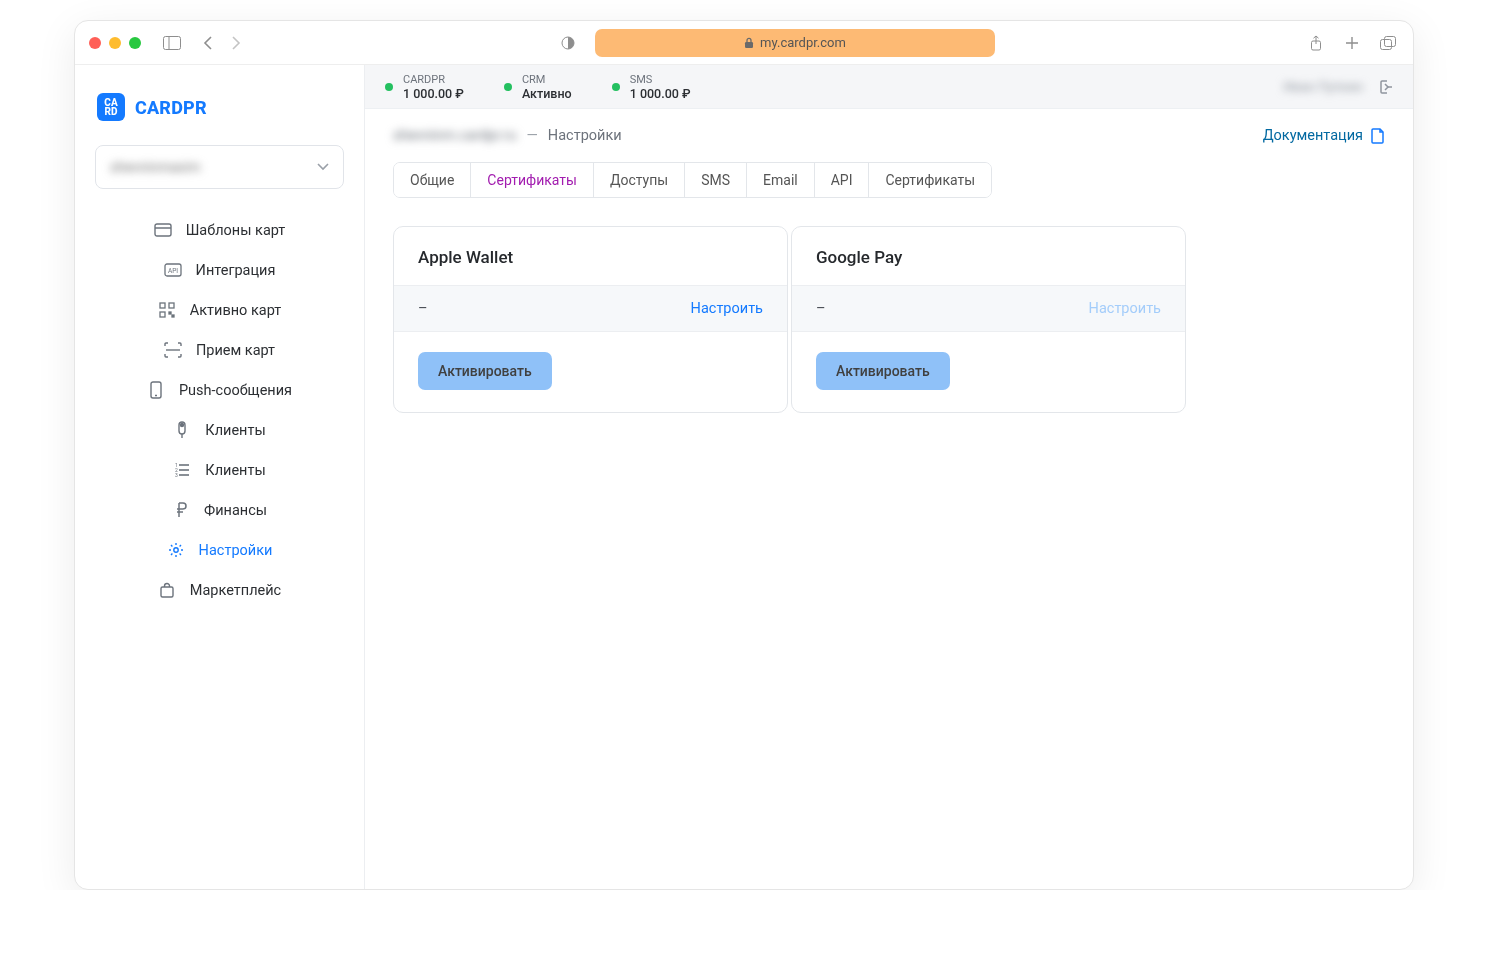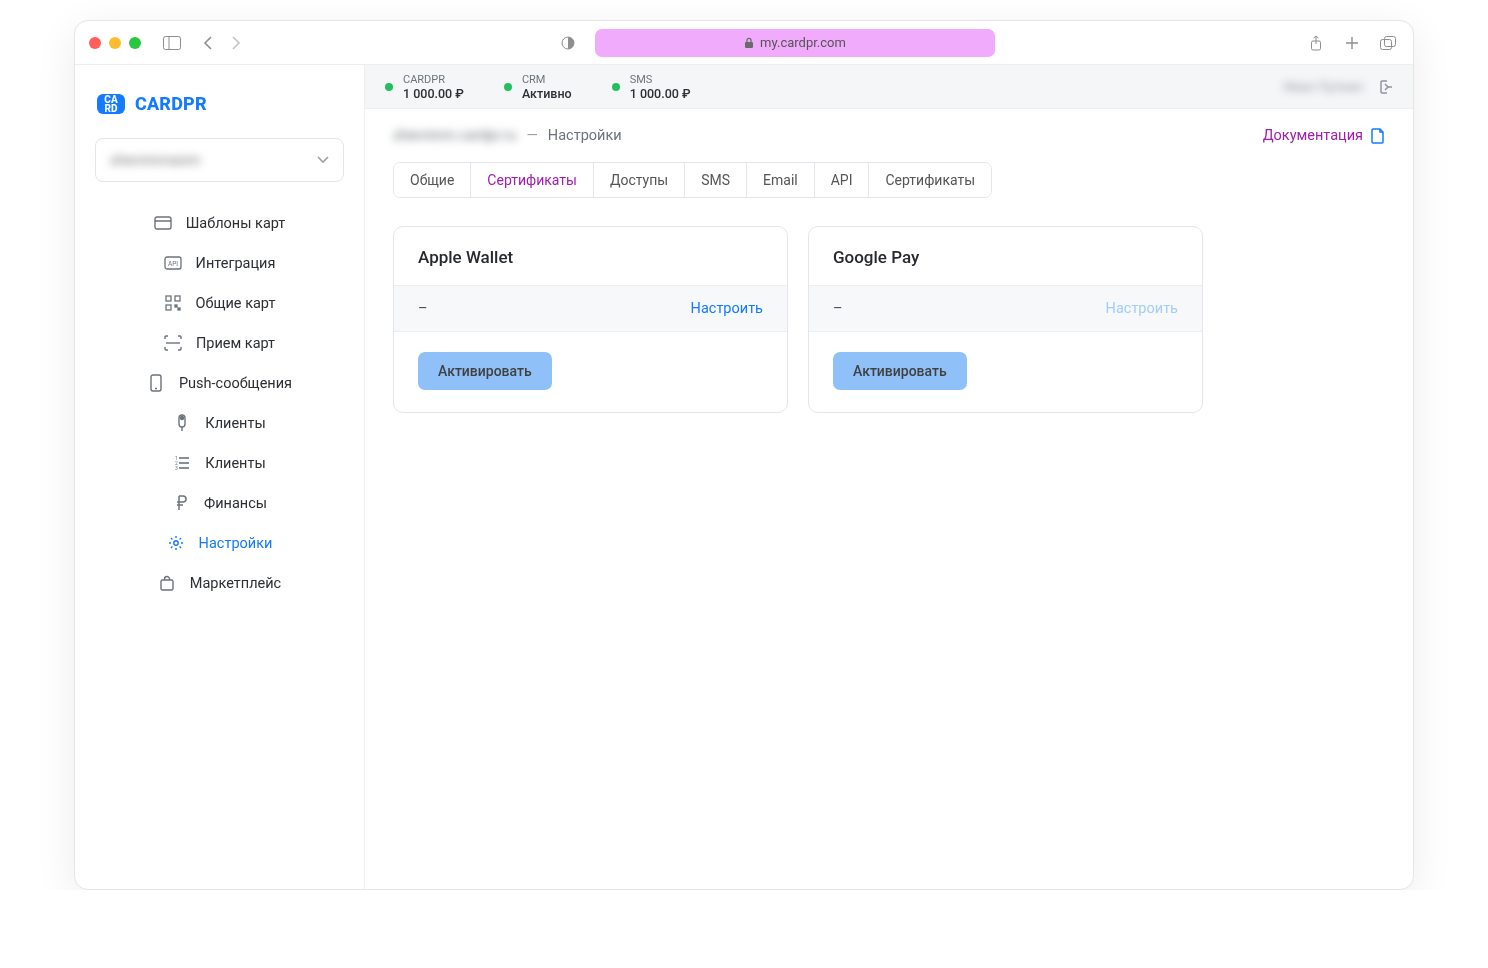--- a/index.html
+++ b/index.html
@@ -29,36 +29,36 @@
   .traffic span { width:12px; height:12px; border-radius:50%; display:block;}
   .traffic .r{ background:#ff5f57;}
   .traffic .y{ background:#febc2e;}
   .traffic .g{ background:#28c840;}
   .bar-icon { color:#8e8e8e; display:flex; align-items:center; justify-content:center; width:22px; height:22px;}
   .nav-arrows { display:flex; gap:6px; margin-left:6px;}
   .spacer { flex:1; }
   .urlbar {
     flex: 0 0 400px;
     height: 28px;
-    background: #f0abfc;
+    background: #fdba74;
     border-radius: 7px;
     display:flex; align-items:center; justify-content:center;
     gap:6px; color:#555; font-size:13px;
   }
   .right-tools { display:flex; gap:14px; margin-left:auto;}
   
   .app { flex:1; display:flex; min-height:0;}
   .sidebar {
     width: 290px;
     border-right: 1px solid #eceef1;
     padding: 22px 16px 0 16px;
     display:flex; flex-direction:column;
   }
   .brand { display:flex; gap:10px; align-items:center; padding: 6px 6px 18px 6px;}
-  .brand-logo { width:28px; height:20px; background:#147aff; border-radius:6px; display:flex; align-items:center; justify-content:center;}
+  .brand-logo { width:28px; height:28px; background:#147aff; border-radius:6px; display:flex; align-items:center; justify-content:center;}
   .brand-logo span{ color:#fff; font-size:10px; font-weight:800; line-height:9px; text-align:center;}
   .brand-name { color:#147aff; font-weight:800; font-size:18px; letter-spacing:0.2px;}
   .workspace-select{
     margin: 6px 4px 22px 4px;
     height:44px; border:1px solid #e1e4e9; border-radius:8px;
     display:flex; align-items:center; justify-content:space-between;
     padding:0 14px; color:#9aa0a8; font-size:14px;
   }
   .workspace-select .blur{ filter: blur(4px); color:#777;}
   .menu { display:flex; flex-direction:column; gap:2px;align-items:center;}
@@ -82,26 +82,26 @@
   .status-item .val{ font-size:12.5px; color:#2c2f33; font-weight:500;text-align:right;}
   .topstrip .acct{ margin-left:auto; display:flex; gap:14px; align-items:center; color:#8f959e;}
   .acct .blur{ filter:blur(4px); font-size:13px;}
   .page{
     padding: 18px 28px;
   }
   .breadcrumb-row{ display:flex; align-items:center; justify-content:space-between; margin-bottom:18px;}
   .breadcrumb{ display:flex; gap:10px; align-items:center; color:#6d737c; font-size:14.5px;}
   .breadcrumb .blur{ filter:blur(4px); color:#6d737c;}
   .breadcrumb .sep{ color:#9aa0a8;}
-  .doc-link{ color:#a21caf; font-size:14.5px; display:flex; gap:8px; align-items:center;}
+  .doc-link{ color:#0369a1; font-size:14.5px; display:flex; gap:8px; align-items:center;}
   .tabs{ display:inline-flex; border:1px solid #e3e6ea; border-radius:7px; overflow:hidden; margin-bottom:28px;}
   .tab{ padding:9px 16px; font-size:14px; color:#555; border-right:1px solid #e3e6ea; cursor:pointer; background:#fff;}
   .tab:last-child{ border-right:none;}
   .tab.active{ color:#a21caf;}
-  .cards-row{ display:flex; gap:20px;}
+  .cards-row{ display:flex; gap:3px;}
   .card{
     width:395px; border:1px solid #e3e6ea; border-radius:10px; overflow:hidden;
     background:#fff;
   }
   .card .card-title{ padding:20px 24px 18px 24px; font-size:17px; color:#26292d; font-weight:500;}
   .card .card-row{
     background:#f6f8fa; border-top:1px solid #eceef1; border-bottom:1px solid #eceef1;
     display:flex; align-items:center; justify-content:space-between;
     padding:14px 24px; font-size:14.5px; color:#454a51;
   }
@@ -219,21 +219,21 @@
         <div class="menu-item">
           <span class="mi">
               <svg width="16" height="16" viewBox="0 0 16 16" stroke="currentColor" fill="none" stroke-width="1.3">
                 <rect x="1" y="1" width="5" height="5"></rect>
                 <rect x="10" y="1" width="5" height="5"></rect>
                 <rect x="1" y="10" width="5" height="5"></rect>
                 <rect x="10" y="10" width="2" height="2" fill="currentColor"></rect>
                 <rect x="13" y="13" width="2" height="2" fill="currentColor"></rect>
               </svg>
             </span>
-          <span>Общие карт</span>
+          <span>Активно карт</span>
         </div>
         <div class="menu-item">
           <span class="mi">
               <svg width="18" height="16" viewBox="0 0 18 16" stroke="currentColor" fill="none" stroke-width="1.4">
                 <path d="M1 4V2a1 1 0 0 1 1-1h2"></path>
                 <path d="M17 4V2a1 1 0 0 0-1-1h-2"></path>
                 <path d="M1 12v2a1 1 0 0 0 1 1h2"></path>
                 <path d="M17 12v2a1 1 0 0 1-1 1h-2"></path>
                 <line x1="2" y1="8" x2="16" y2="8"></line>
               </svg>

